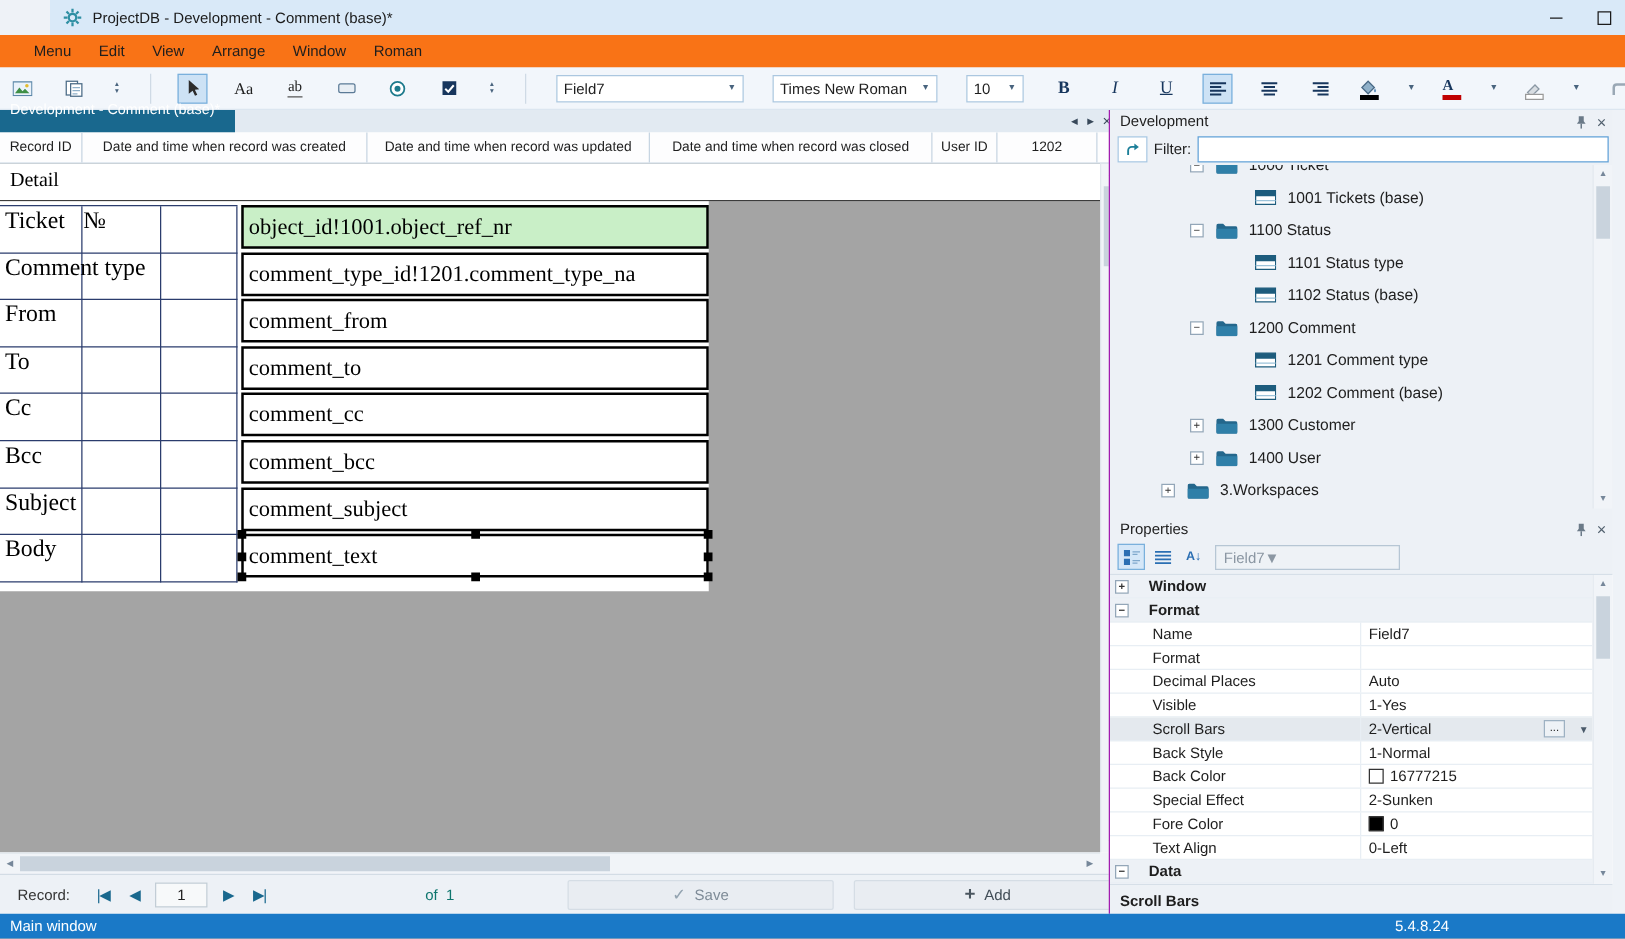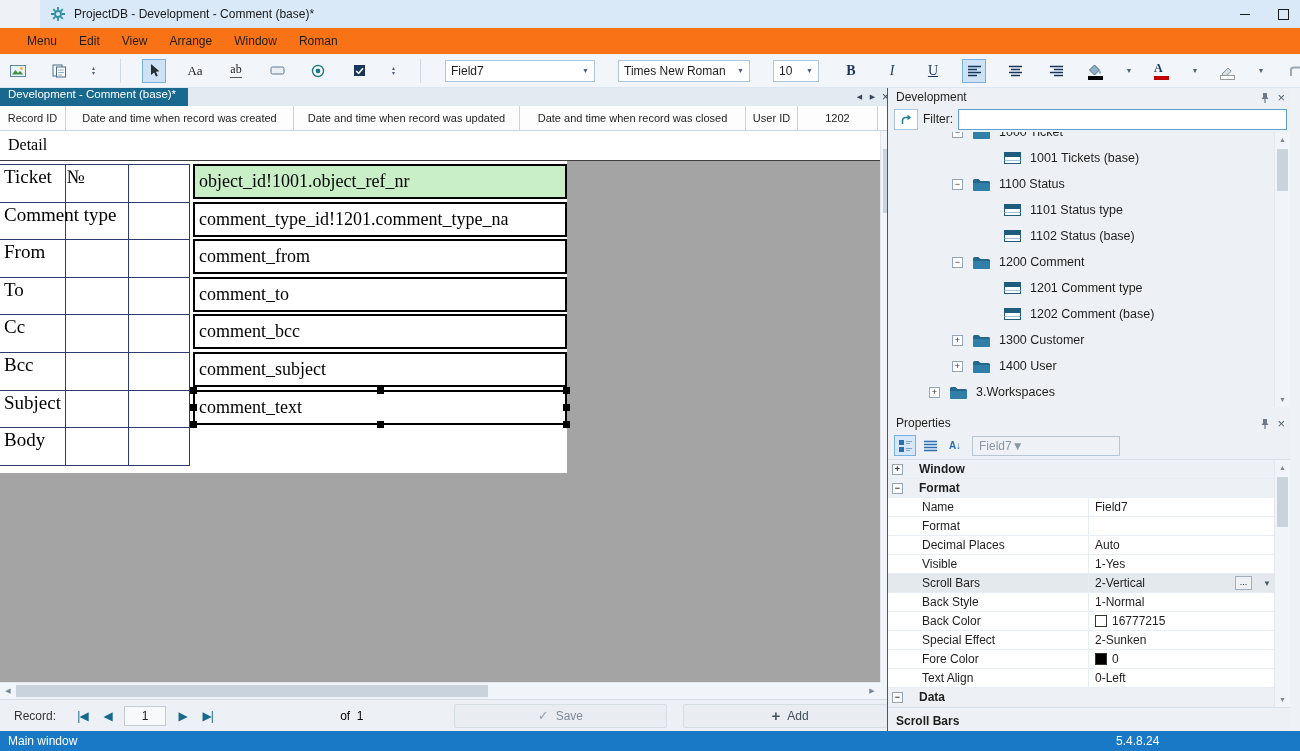--- a/index.html
+++ b/index.html
@@ -34,21 +34,21 @@
          padding:0 2px 0 5px;box-sizing:border-box;flex:none;margin:0 3px;}
   .combo .combo-dd{margin-left:auto;width:13px;text-align:center;color:#49647e;font-size:7px;}
   .color-btn{width:22px;height:22px;position:relative;display:flex;align-items:center;justify-content:flex-start;padding-left:3px;box-sizing:border-box;flex:none;}
   .color-bar{position:absolute;left:3px;right:4px;bottom:2px;height:4px;}
   .dd-arrow{width:10px;height:22px;display:flex;align-items:center;justify-content:center;font-size:7px;color:#49647e;flex:none;}
   .ab-glyph{font-family:"Liberation Serif",serif;font-size:12px;border-bottom:1px solid #555;line-height:1.1;color:#222;}
 
   
   .left-pane{position:absolute;left:0;top:88px;width:897px;height:643px;background:#fff;}
   .tabstrip{position:absolute;left:0;top:0;width:100%;height:18px;background:#e2eaf2;display:flex;align-items:stretch;box-sizing:border-box;}
-  .tab-active{background:#19688e;color:#fff;font-size:11.5px;display:flex;align-items:flex-start;padding:0 12px 0 8px;}
+  .tab-active{background:#19688e;color:#fff;font-size:11.5px;display:flex;align-items:flex-end;padding:0 12px 12px 8px;}
   .ts-controls{margin-left:auto;display:flex;align-items:center;padding-right:5px;color:#38485a;}
   .ts-btn{width:13px;height:14px;display:flex;align-items:center;justify-content:center;font-size:7px;}
   .ts-btn.cl{font-size:12px;}
 
   .colheaders{position:absolute;left:0;top:18px;width:100%;height:25px;background:#fdfdfe;border-bottom:1px solid #c7d5e2;display:flex;box-sizing:border-box;}
   .colheader{border-right:1px solid #c7d5e2;display:flex;align-items:center;justify-content:center;font-size:11px;white-space:nowrap;overflow:hidden;box-sizing:border-box;flex:none;}
   .colheader-stub{flex:1;display:flex;align-items:center;justify-content:flex-end;padding-right:3px;}
   .overflow-chevron{transform:rotate(90deg);font-size:11px;color:#49647e;}
 
   .design{position:absolute;left:0;top:43px;width:880px;height:551px;background:#a4a4a4;overflow:hidden;}
@@ -83,21 +83,21 @@
   .design-hscroll .right{position:absolute;right:0;top:0;bottom:0;width:16px;}
   .hthumb{position:absolute;top:2px;bottom:2px;left:16px;width:472px;background:#c9d3dd;}
   .scroll-corner{position:absolute;left:880px;top:594px;width:17px;height:17px;background:#f1f4f8;}
 
   .recordnav{position:absolute;left:0;bottom:0;width:897px;height:32px;background:#edf1f6;border-top:1px solid #d3dce5;
              display:flex;align-items:center;box-sizing:border-box;}
   .rn-label{margin-left:14px;color:#333;}
   .rn-btn{width:26px;height:22px;display:flex;align-items:center;justify-content:center;color:#19688e;font-size:12px;letter-spacing:-1px;}
   .rn-first{margin-left:14px;}
   .rn-input{width:40px;height:18px;border:1px solid #c2cdd6;background:#f7f9fa;text-align:center;font-size:12px;color:#222;margin:0 4px;padding:0;font-family:"Liberation Sans",sans-serif;}
-  .rn-count{color:#000000;margin-left:120px;white-space:pre;}
+  .rn-count{color:#0f766e;margin-left:120px;white-space:pre;}
   .rn-face{display:flex;align-items:center;justify-content:center;gap:7px;background:#e9edf2;border:1px solid #d5dde5;border-radius:2px;height:24px;box-sizing:border-box;}
   .rn-save{margin-left:90px;width:222px;}
   .rn-add{margin-left:16px;width:222px;}
   .rn-check{color:#93a3b0;font-size:13px;}
   .rn-save-label{color:#7e8b97;}
   .rn-plus{color:#4a565f;font-size:15px;font-weight:bold;}
   .rn-add-label{color:#414d57;}
 
   
   .right-panel{position:absolute;left:887px;top:88px;width:403px;height:643px;background:#edf1f6;border-left:1px solid #a21caf;
@@ -487,20 +487,23 @@
           <div class="field">
               <span class="ftext">comment_type_id!1201.comment_type_na</span>
             </div>
           <div class="field">
               <span class="ftext">comment_from</span>
             </div>
           <div class="field">
               <span class="ftext">comment_to</span>
             </div>
           <div class="field">
+              <span class="ftext">comment_cc</span>
+            </div>
+          <div class="field">
               <span class="ftext">comment_bcc</span>
             </div>
           <div class="field">
               <span class="ftext">comment_subject</span>
             </div>
           <div class="field selected">
             <span class="ftext">comment_text</span>
             <span class="handle h-tl"></span>
             <span class="handle h-tm"></span>
             <span class="handle h-tr"></span>

